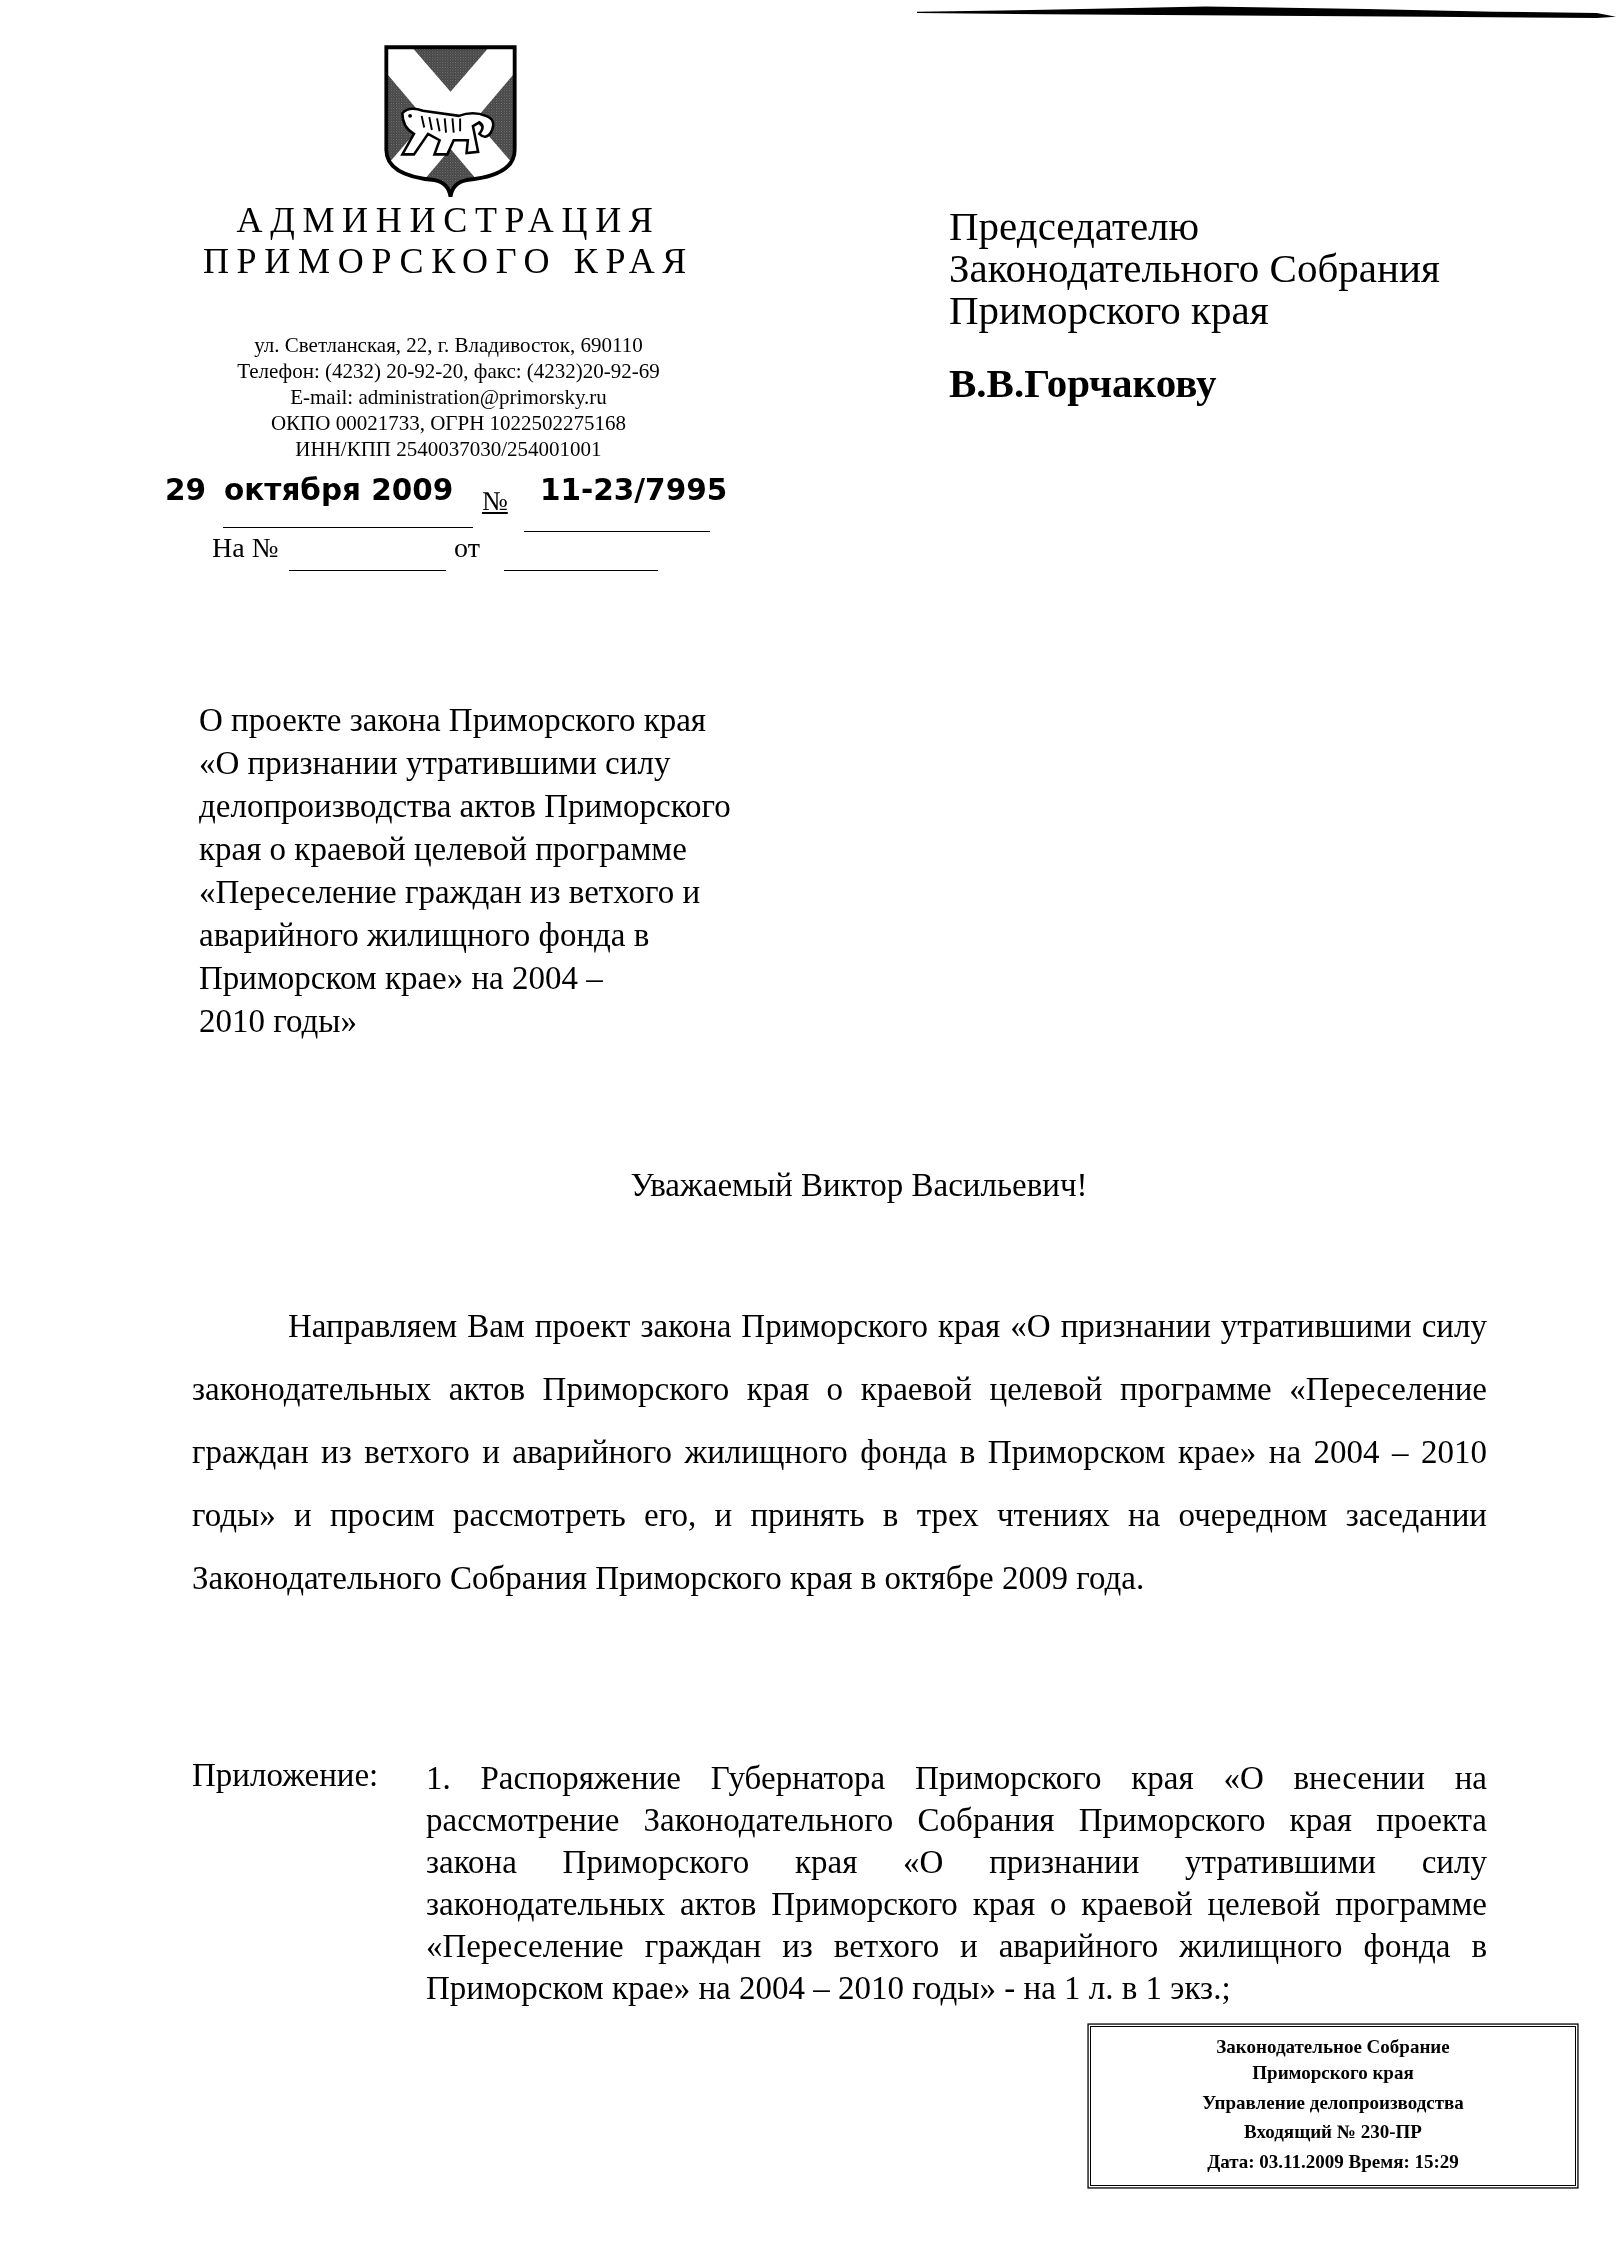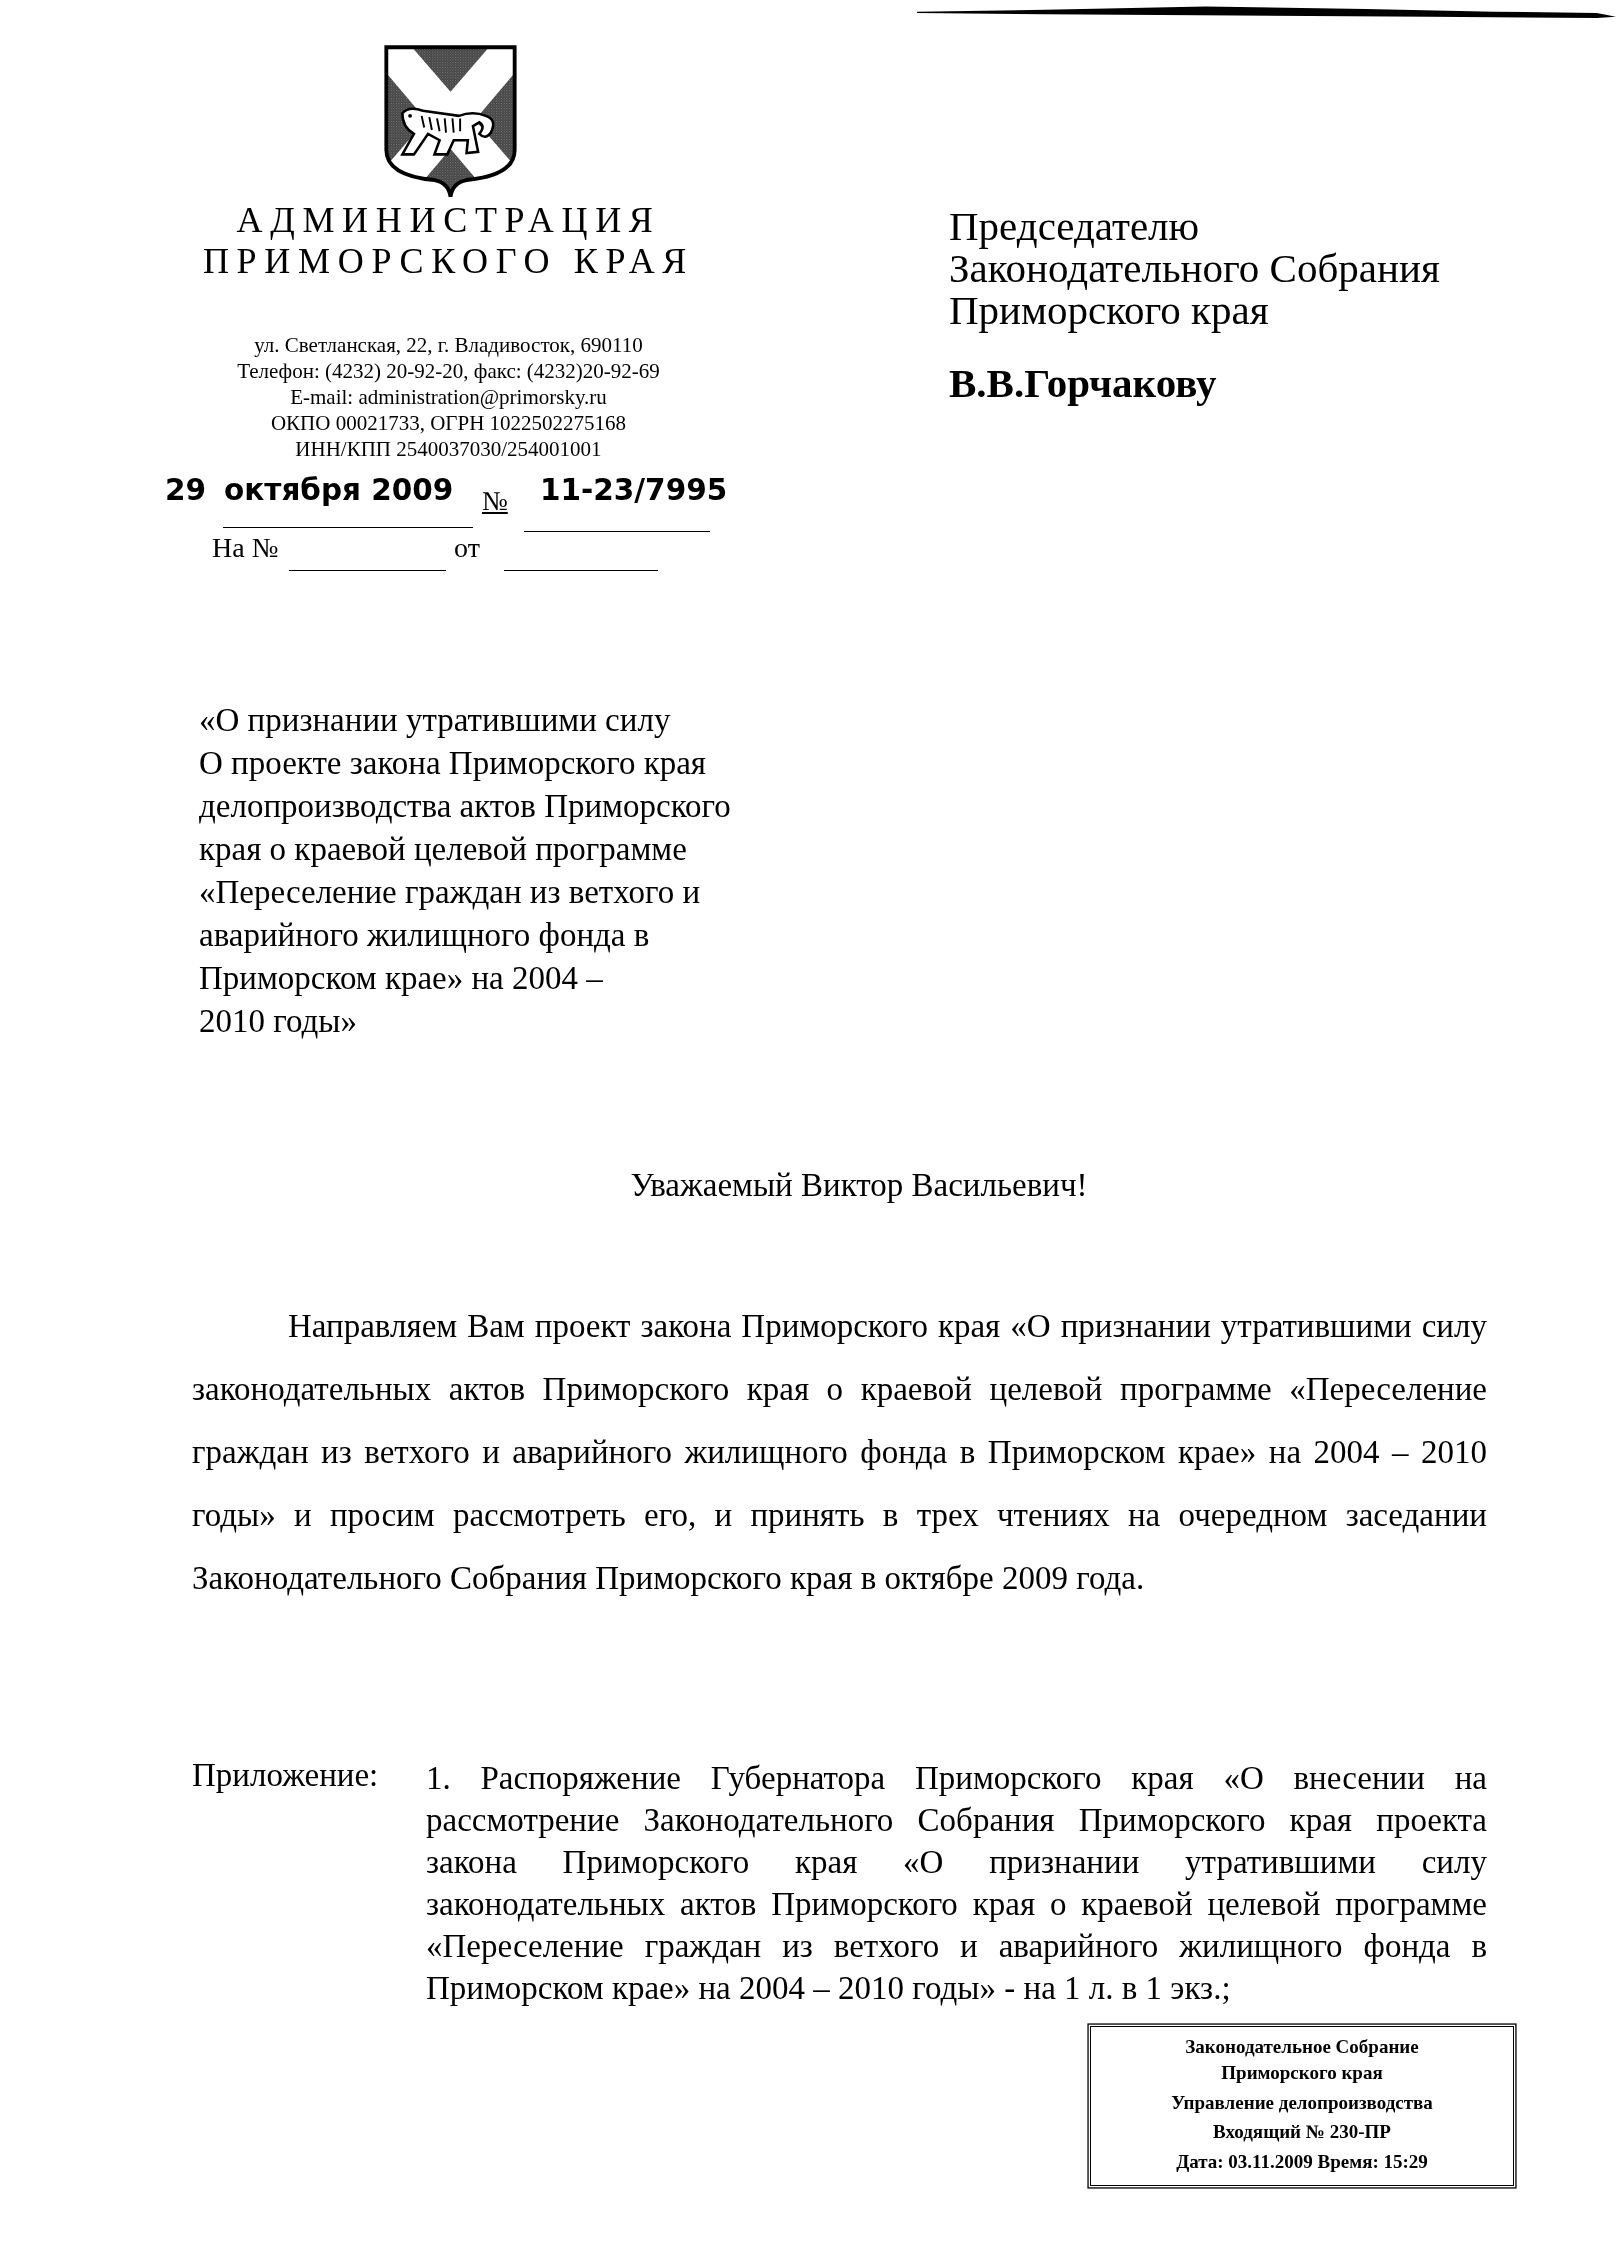--- a/index.html
+++ b/index.html
@@ -15,21 +15,21 @@
   .uline { position: absolute; height: 0; border-top: 1.3px solid #000; }
   .ref-line { left: 212px; top: 532px; width: 513px; height: 45px; font-size: 28px; }
   .ref-line span { position: absolute; top: 0; white-space: nowrap; }
   .addressee { left: 933px; top: 205px; font-size: 41px; line-height: 42px; margin-left: 16px; }
   .addressee .name { margin-top: 31px; font-weight: bold; }
   .subject { left: 199px; top: 699px; width: 641px; font-size: 33px; line-height: 43px; }
   .salutation { left: 192px; top: 1167px; width: 1334px; text-align: center; font-size: 33px; }
   .body-text { left: 192px; top: 1295px; width: 1295px; font-size: 33px; line-height: 63px; text-align: justify; text-indent: 96px; }
   .attach-label { left: 192px; top: 1757px; font-size: 33px; }
   .attach-text { left: 426px; top: 1757px; width: 1061px; font-size: 33px; line-height: 42px; text-align: justify; }
-  .stamp { left: 1090px; top: 2026px; width: 424px; height: 160px; border: 1.9px double #000; box-shadow: 0 0 0 1.3px #fff, 0 0 0 2.6px #000; text-align: center; font-weight: bold; font-size: 19px; line-height: 23px; padding-top: 7.7px; box-sizing: border-box; }
+  .stamp { left: 1090px; top: 2026px; width: 486px; height: 160px; border: 1.9px double #000; box-shadow: 0 0 0 1.3px #fff, 0 0 0 2.6px #000; text-align: center; font-weight: bold; font-size: 19px; line-height: 23px; padding-top: 7.7px; box-sizing: border-box; }
   .stamp div { margin-bottom: 3.8px; }
   .stamp .gap { margin-top: 6.4px; }
 </style>
 </head>
 <body>
 
 <svg class="abs scan-edge" viewBox="0 0 1090 22" preserveAspectRatio="none">
   <polygon points="0,12 200,9 450,4 700,8 900,12 1060,14 1090,20 1060,22 800,20 500,18 200,16 0,14" fill="#000"></polygon>
 </svg>
 
@@ -86,22 +86,22 @@
 </div>
 
 <div class="abs addressee">
   <div>Председателю</div>
   <div>Законодательного Собрания</div>
   <div>Приморского края</div>
   <div class="name">В.В.Горчакову</div>
 </div>
 
 <div class="abs subject">
+  <div>О проекте закона Приморского края</div>
   <div>«О признании утратившими силу</div>
-  <div>О проекте закона Приморского края</div>
   <div>делопроизводства актов Приморского</div>
   <div>края о краевой целевой программе</div>
   <div>«Переселение граждан из ветхого и</div>
   <div>аварийного жилищного фонда в</div>
   <div>Приморском крае» на 2004 –</div>
   <div>2010 годы»</div>
 </div>
 
 <div class="abs salutation">Уважаемый Виктор Васильевич!</div>
 

